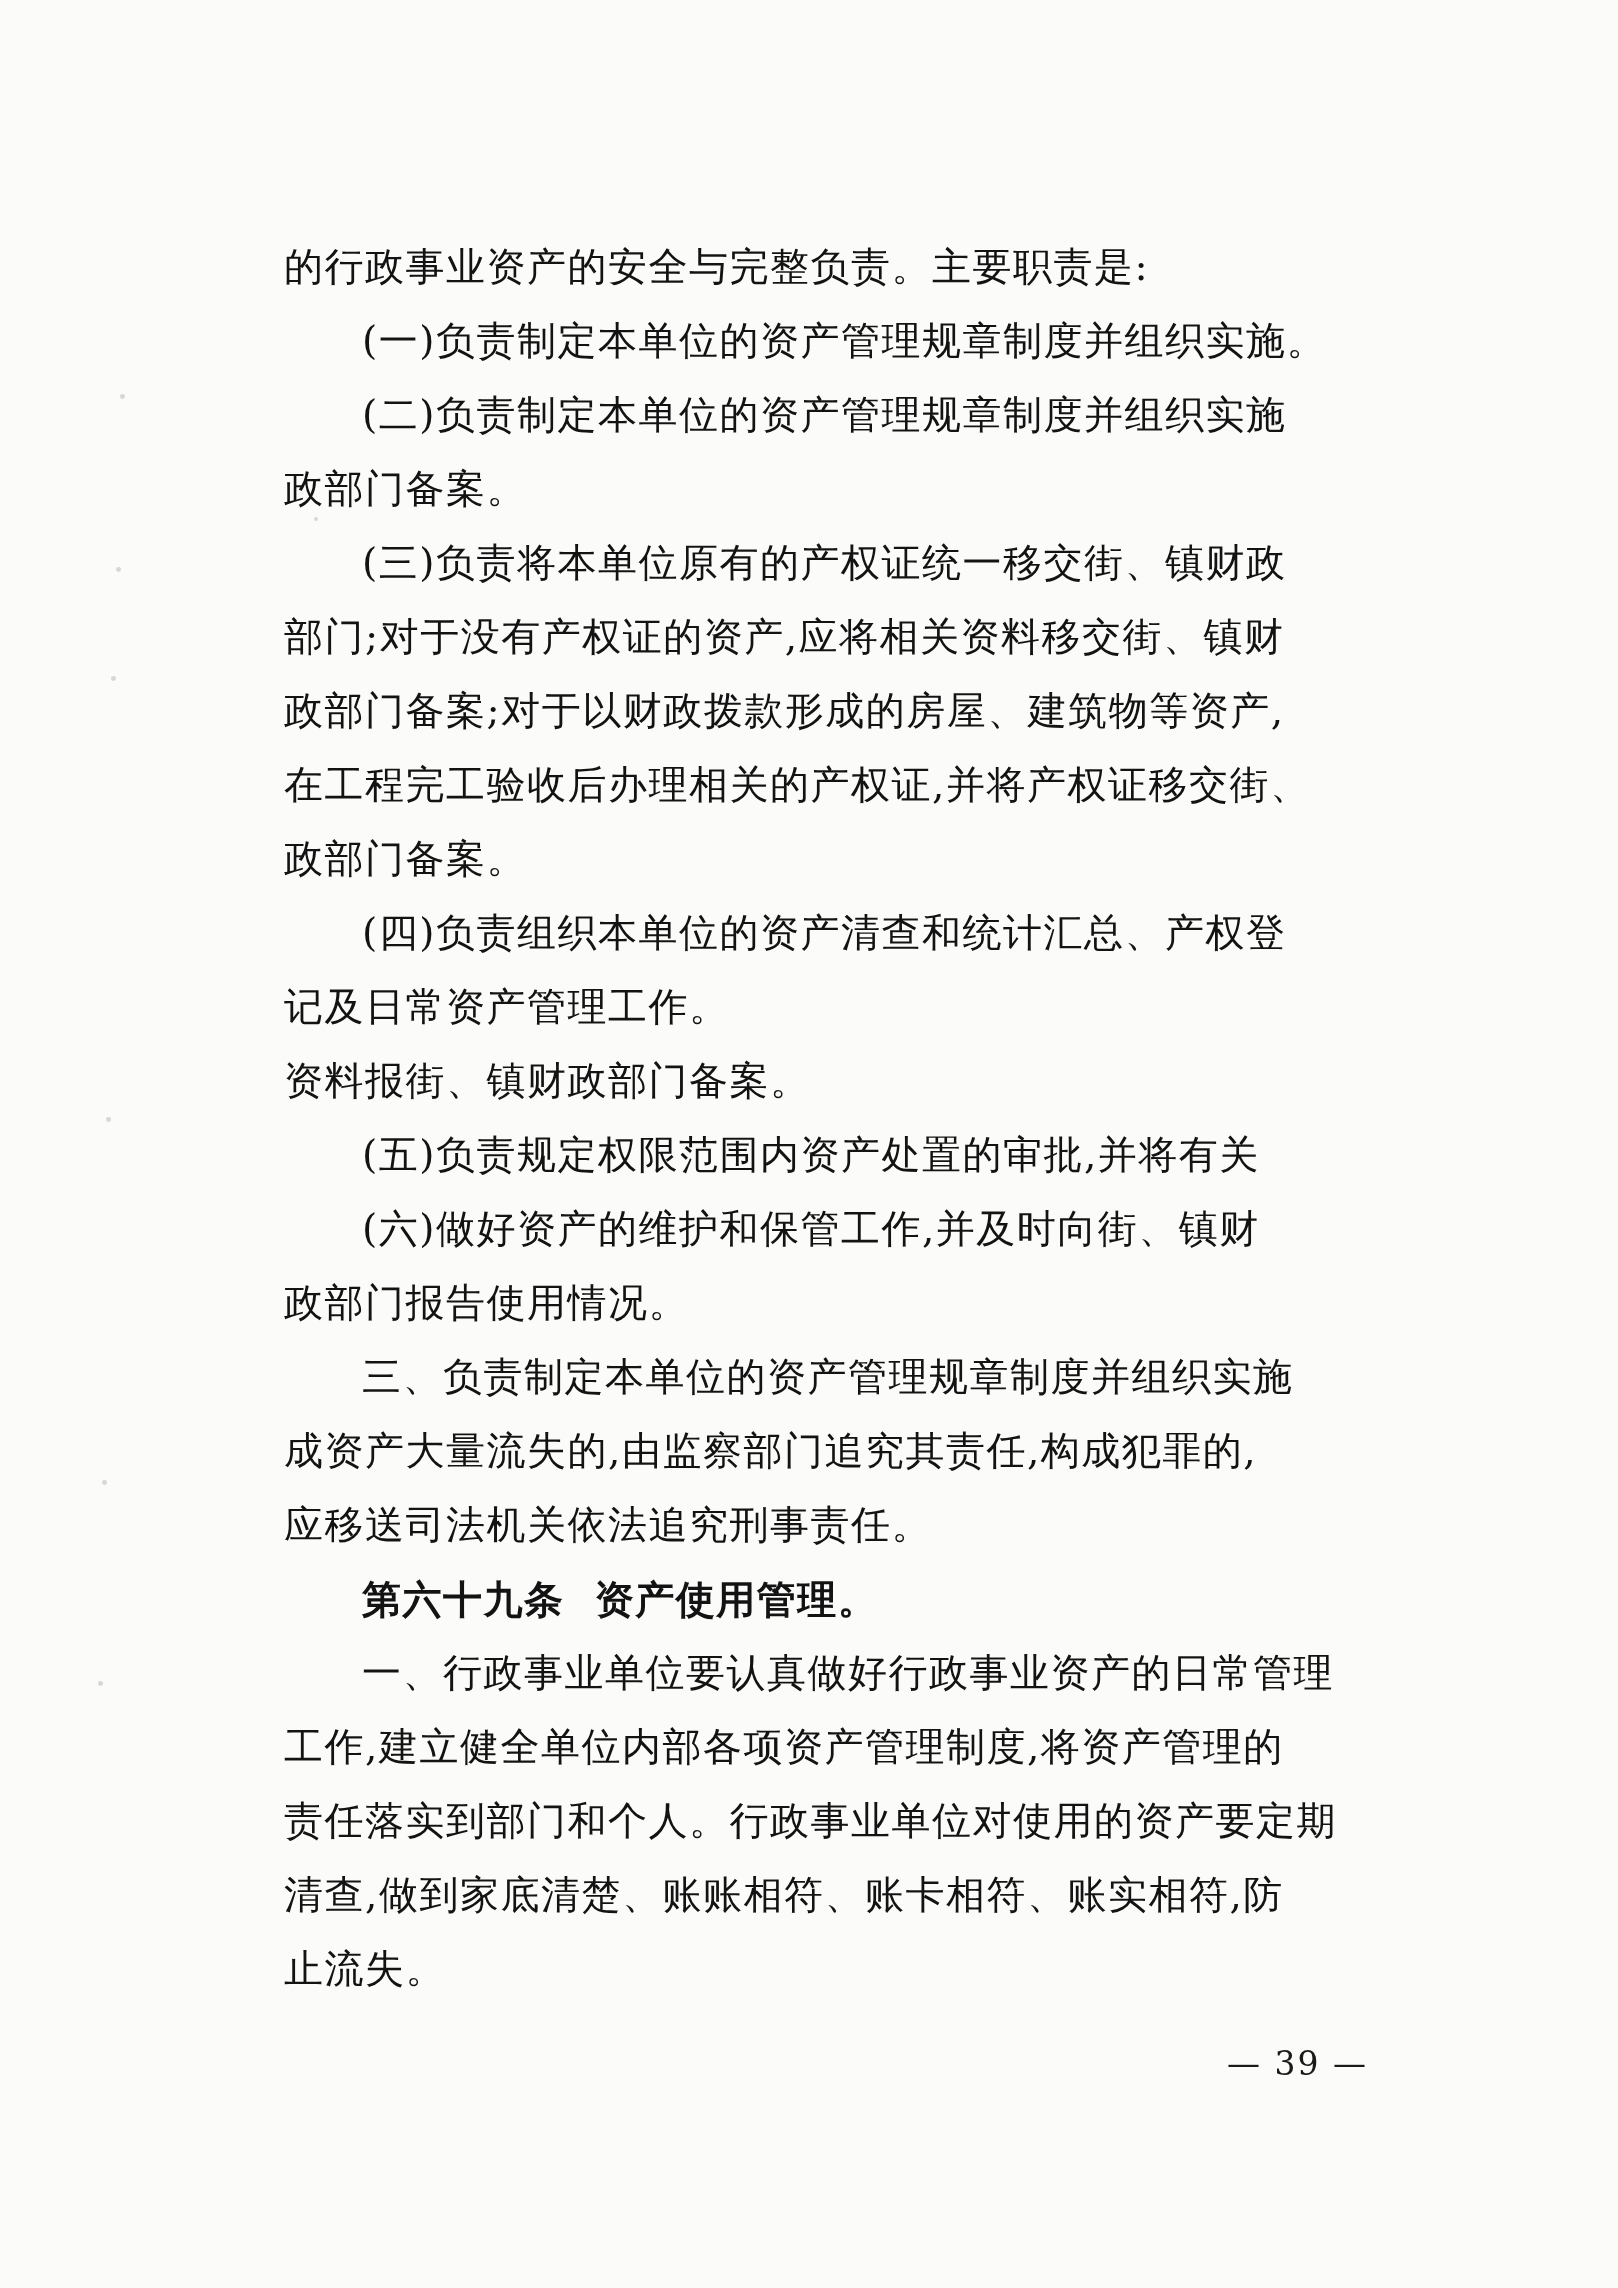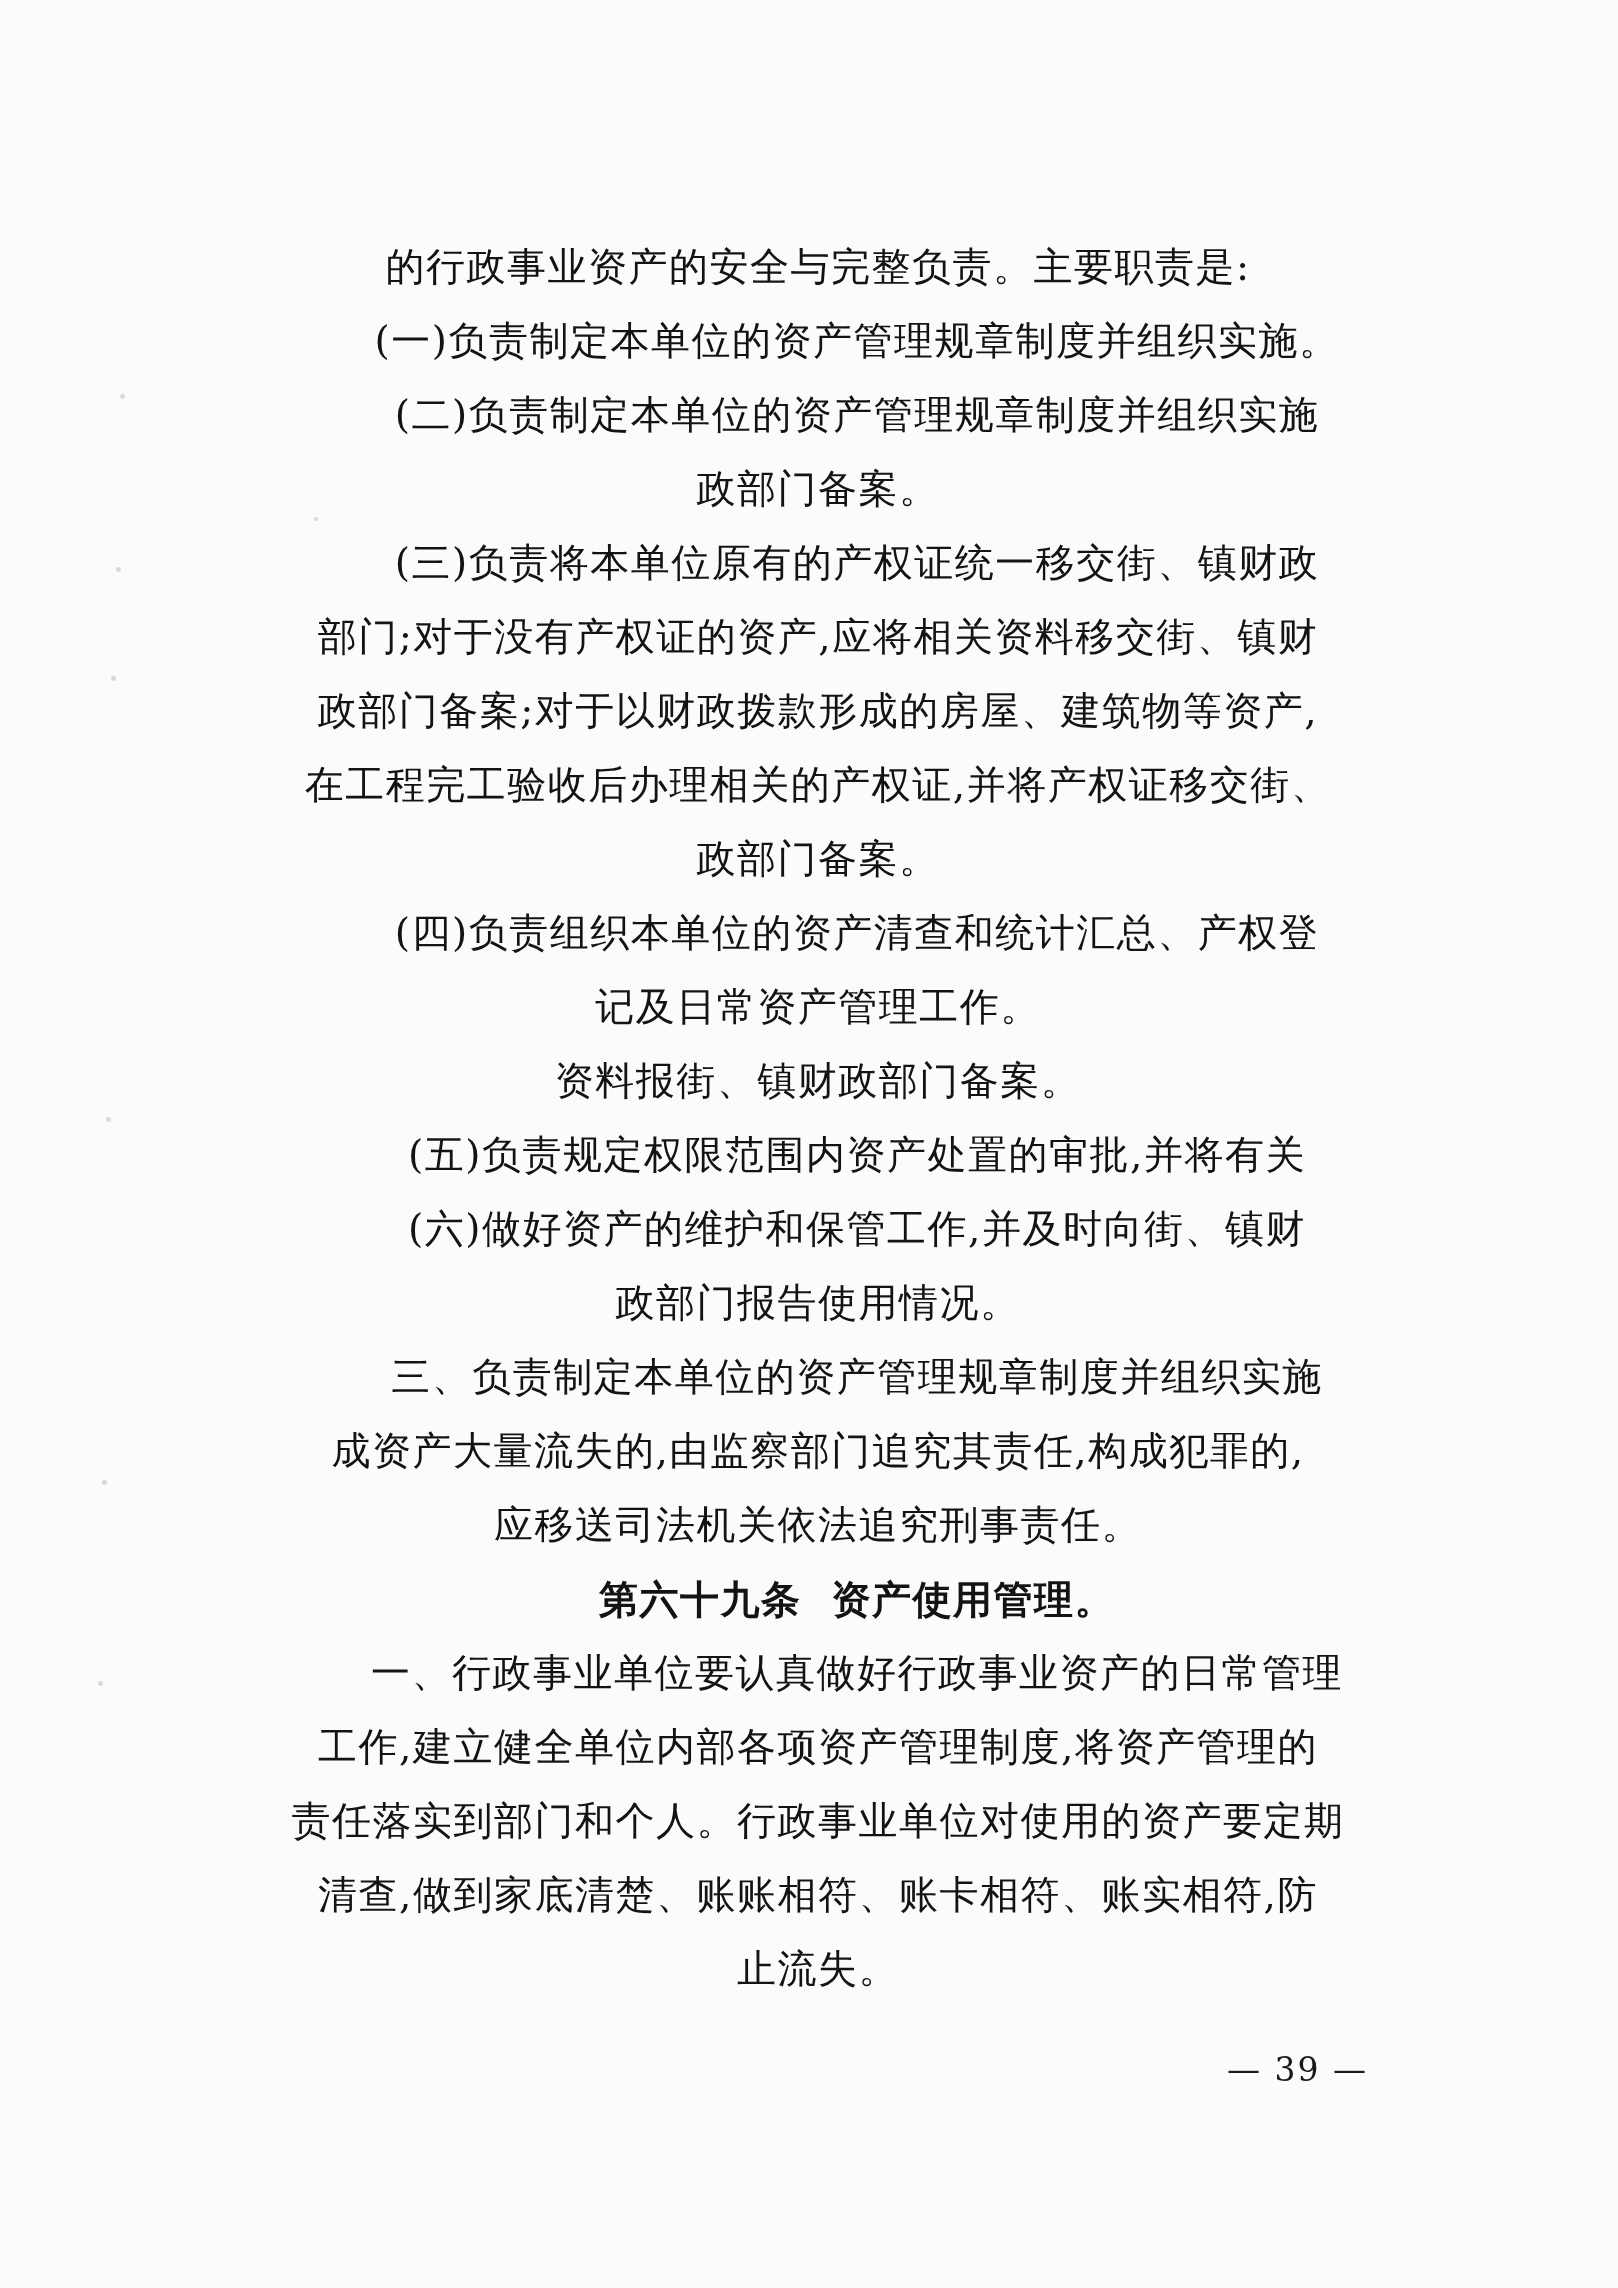--- a/index.html
+++ b/index.html
@@ -7,21 +7,20 @@
     padding: 0;
     background: #ffffff;
   }
   .page {
     position: relative;
     width: 1618px;
     height: 2289px;
     background: #fbfbfa;
     margin: 0 auto;
     overflow: hidden;
-    text-align: center;
   }
   .content {
     position: absolute;
     left: 284px;
     top: 230px;
     width: 1068px;
   }
   .line {
     font-family: "DejaVu Serif", "Liberation Serif", serif;
     font-size: 39px;
@@ -37,21 +36,20 @@
     font-weight: bold;
   }
   .page-number {
     position: absolute;
     right: 250px;
     top: 2044px;
     font-family: "DejaVu Serif", "Liberation Serif", serif;
     font-size: 33px;
     color: #1a1a1a;
     letter-spacing: 2px;
-    margin-top: 6px;
   }
   
   .speck {
     position: absolute;
     background: #b9b9b9;
     border-radius: 50%;
     opacity: 0.55;
   }
 </style>
 </head>

